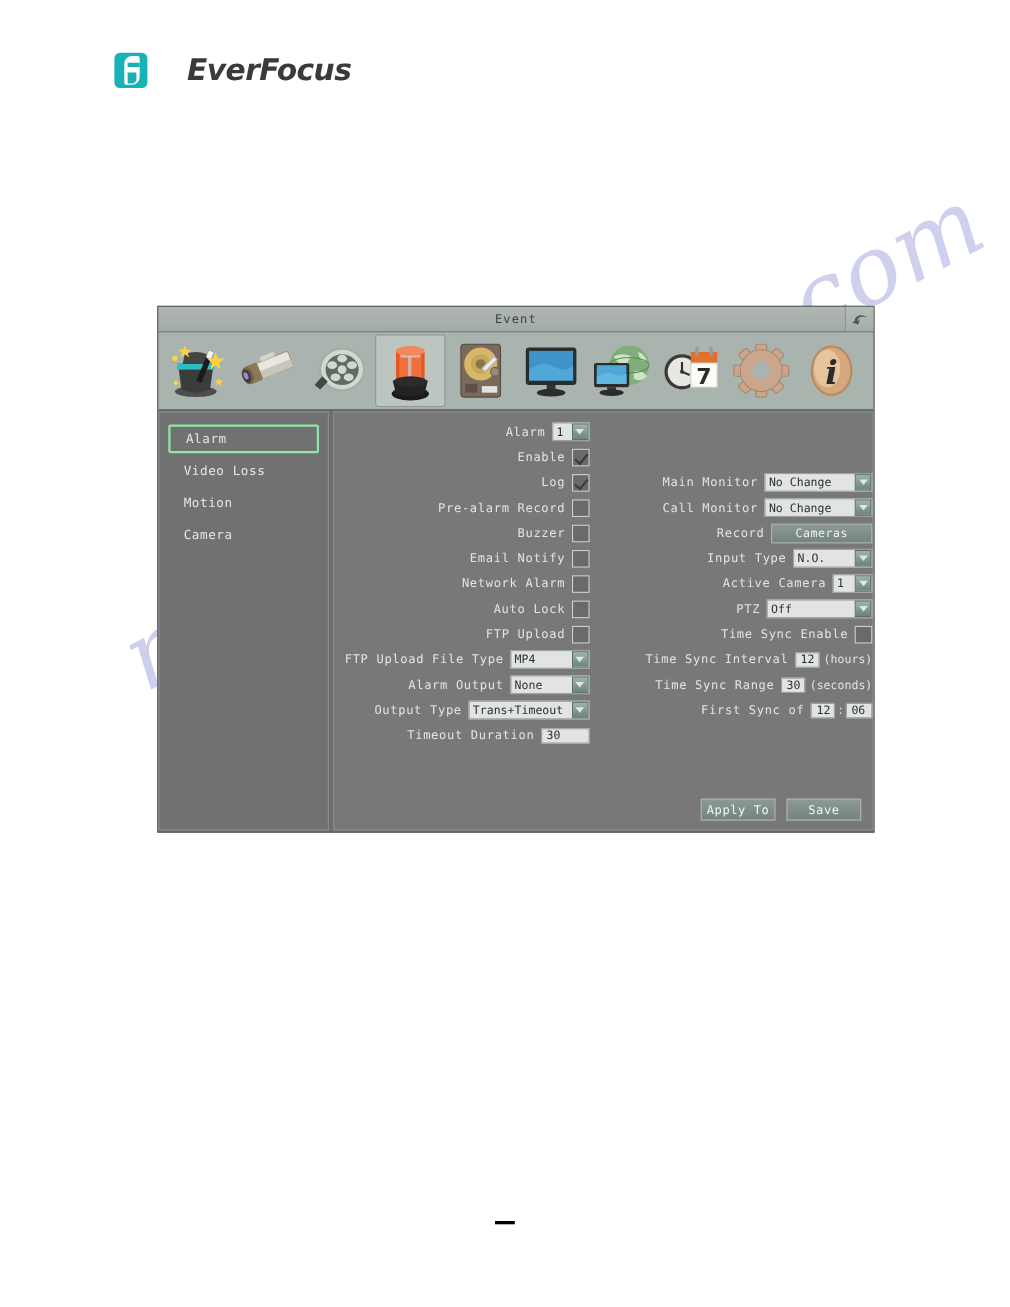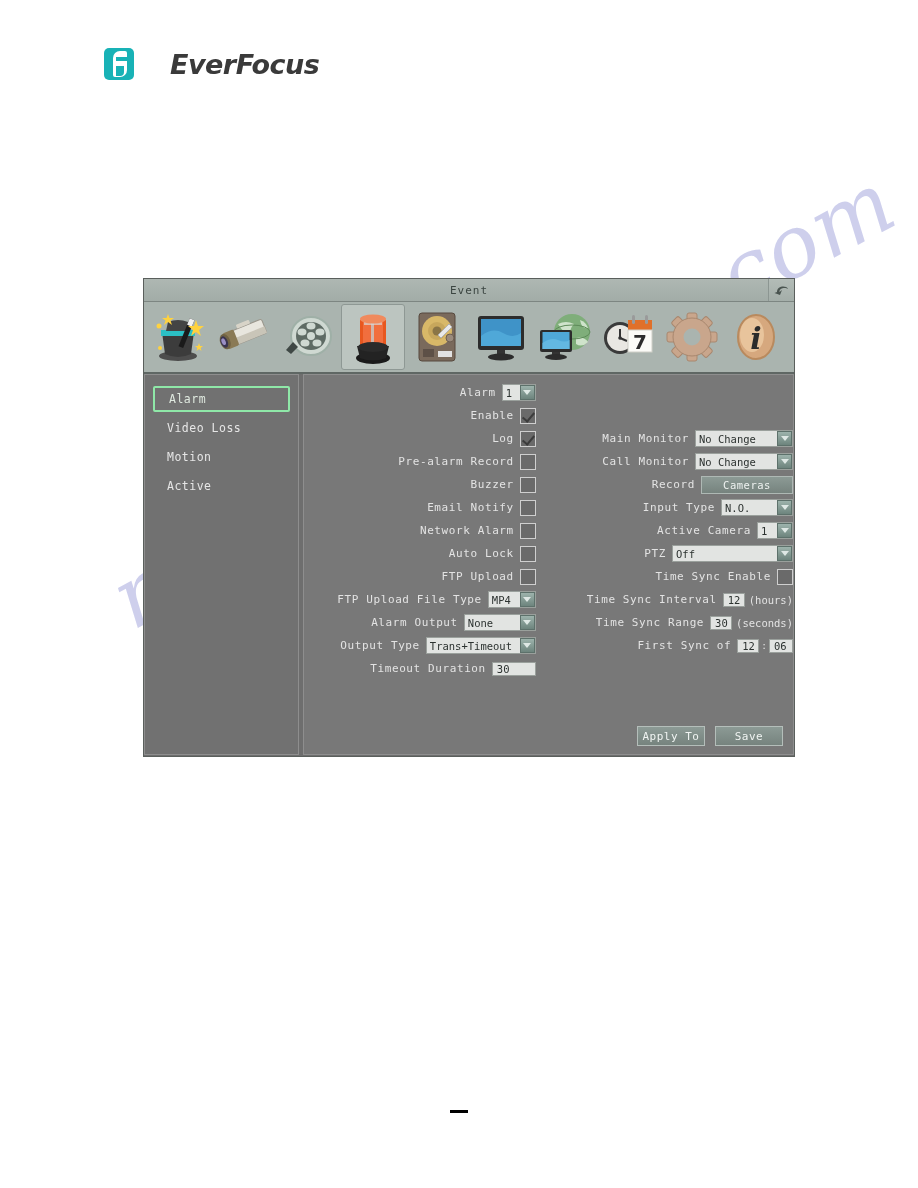--- a/index.html
+++ b/index.html
@@ -451,21 +451,21 @@
         <div class="side-item active">
           <span>Alarm</span>
         </div>
         <div class="side-item">
           <span>Video Loss</span>
         </div>
         <div class="side-item">
           <span>Motion</span>
         </div>
         <div class="side-item">
-          <span>Active</span>
+          <span>Camera</span>
         </div>
       </div>
 
       <div class="content">
 
         <div class="form">
 
           <div class="col col-left">
 
             <div class="row">
@@ -532,21 +532,21 @@
             <div class="row">
               <span class="lbl">FTP Upload</span>
               <span class="ctl">
                   <span class="chk"></span>
                 </span>
             </div>
 
             <div class="row">
               <span class="lbl">FTP Upload File Type</span>
               <span class="ctl">
-                <span class="sel" style="width:48px">
+                <span class="sel" style="width:72px">
                   <span class="txt">MP4</span>
                   <span class="arrow">
                       <i></i>
                     </span>
                 </span>
               </span>
             </div>
 
             <div class="row">
               <span class="lbl">Alarm Output</span>
@@ -637,21 +637,21 @@
                   <span class="arrow">
                       <i></i>
                     </span>
                 </span>
               </span>
             </div>
 
             <div class="row">
               <span class="lbl">PTZ</span>
               <span class="ctl">
-                <span class="sel" style="width:121px">
+                <span class="sel" style="width:96px">
                   <span class="txt">Off</span>
                   <span class="arrow">
                       <i></i>
                     </span>
                 </span>
               </span>
             </div>
 
             <div class="row">
               <span class="lbl">Time Sync Enable</span>

